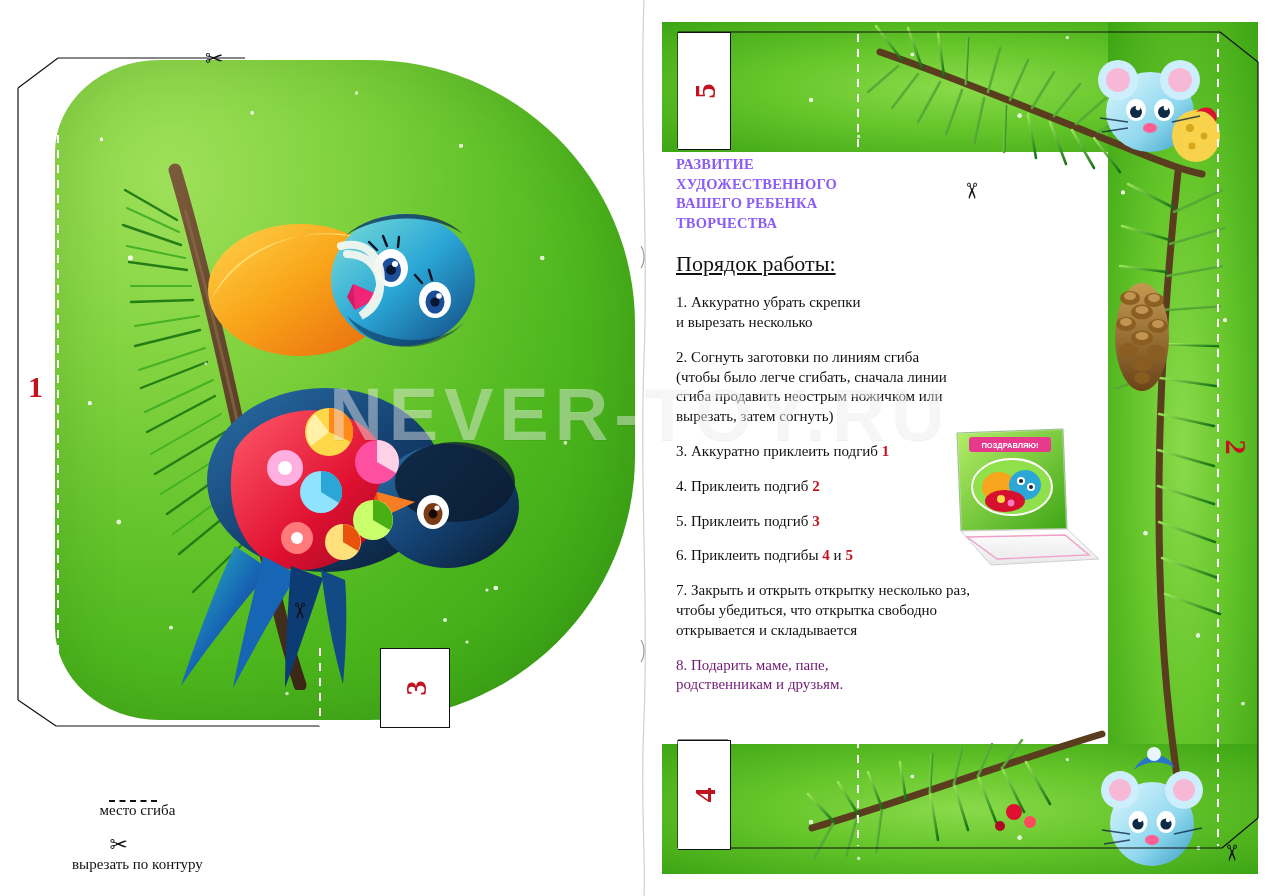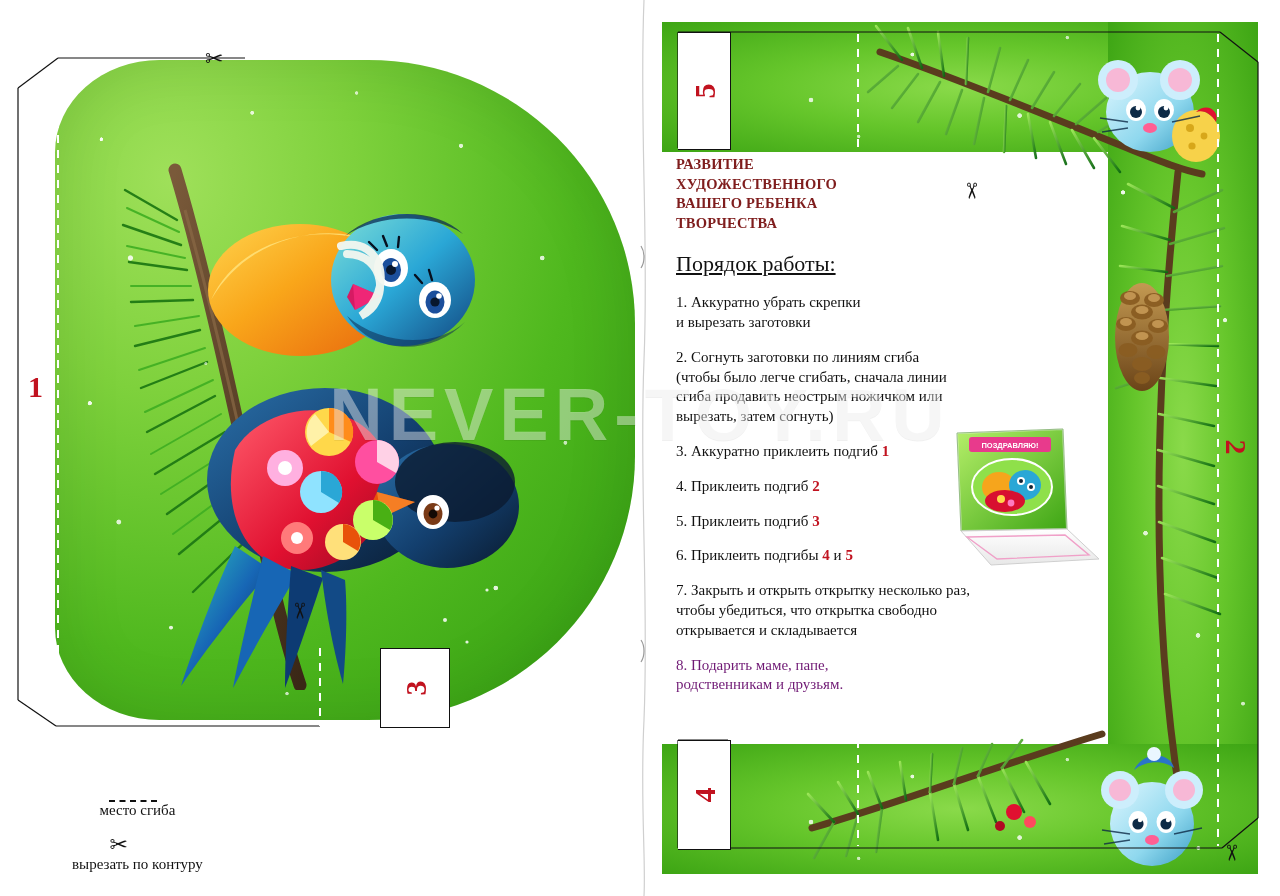--- a/index.html
+++ b/index.html
@@ -155,21 +155,21 @@
 
   .instructions {
     position: absolute;
     left: 36px;
     top: 155px;
     width: 330px;
     color: #111;
     font-family: "Liberation Serif", serif;
   }
   .inst-title {
-    color: #7f1d1d;
+    color: #8b5cf6;
     font-weight: bold;
     font-size: 14.5px;
     line-height: 1.35;
     letter-spacing: .2px;
     margin-bottom: 18px;
   }
   .inst-sub {
     font-size: 22px;
     text-decoration: underline;
     margin-bottom: 16px;
@@ -611,21 +611,21 @@
       <div>РАЗВИТИЕ</div>
       <div>ХУДОЖЕСТВЕННОГО</div>
       <div>ВАШЕГО РЕБЕНКА</div>
       <div>ТВОРЧЕСТВА</div>
     </div>
 
     <div class="inst-sub">Порядок работы:</div>
 
     <div class="inst-step">
       <div>1. Аккуратно убрать скрепки</div>
-      <div>    и вырезать заготовки</div>
+      <div>    и вырезать несколько</div>
     </div>
 
     <div class="inst-step">
       <div>2. Согнуть заготовки по линиям сгиба</div>
       <div>    (чтобы было легче сгибать, сначала линии</div>
       <div>    сгиба продавить неострым ножичком или</div>
       <div>    вырезать, затем согнуть)</div>
     </div>
 
     <div class="inst-step">

